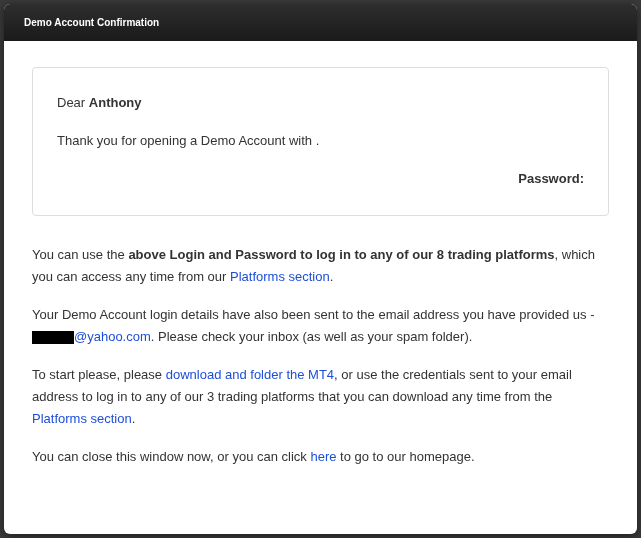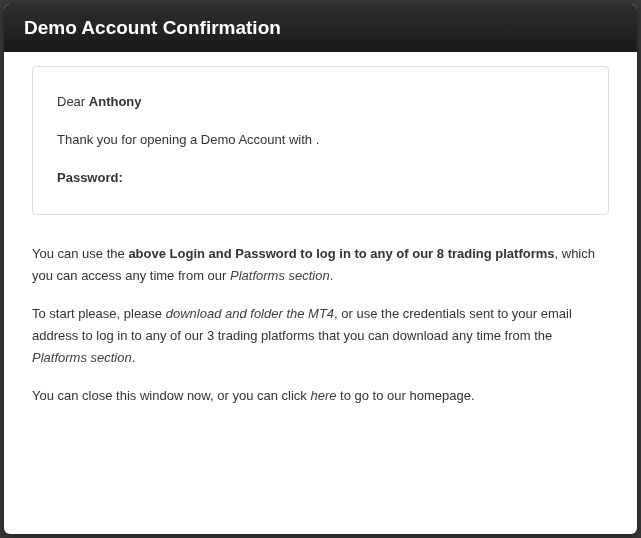--- a/index.html
+++ b/index.html
@@ -20,47 +20,46 @@
       box-shadow: 0 2px 10px rgba(0,0,0,0.5);
       height: 100%;
       display: flex;
       flex-direction: column;
     }
     .header {
       background: linear-gradient(to bottom, #2e2e2e, #1a1a1a);
       color: #fff;
       padding: 13px 20px;
       font-weight: bold;
-      font-size: 19px;
+      font-size: 10px;
     }
     .content {
-      padding: 14px 28px;
+      padding: 26px 28px;
       flex: 1;
       overflow: auto;
     }
     .login-box {
       border: 1px solid #ddd;
       border-radius: 4px;
       padding: 26px 24px 26px;
       margin-bottom: 28px;
     }
     .login-box p {
       margin-bottom: 20px;
       line-height: 1.4;
     }
-    .login-box p:last-child { margin-bottom: 0; }
+    .login-box p:last-child { margin-bottom: 0; text-align: right; }
     .body-text p {
       line-height: 1.7;
       margin-bottom: 16px;
     }
     a, .link {
-      color: #404040;
+      color: #1d4ed8;
       text-decoration: none;
       cursor: pointer;
-      font-style: italic;
     }
     .redacted {
       background: #000;
       color: #000;
       display: inline-block;
       width: 42px;
       height: 13px;
       vertical-align: text-bottom;
     }
     b { font-weight: bold; }
@@ -82,20 +81,23 @@
         <span>Thank you for opening a Demo Account with </span><span>.</span>
       </p>
       <p><b>Password:</b></p>
     </div>
 
     <div class="body-text">
       <p>
         <span>You can use the </span><b>above Login and Password to log in to any of our 8 trading platforms</b><span>, which you can access any time from our </span><a class="link">Platforms section</a><span>.</span>
       </p>
       <p>
+        <span>Your Demo Account login details have also been sent to the email address you have provided us - </span><span class="redacted"></span><span class="link">@yahoo.com</span><span>. Please check your inbox (as well as your spam folder).</span>
+      </p>
+      <p>
         <span>To start please, please </span><a class="link">download and folder the       MT4</a><span>, or use the credentials sent to your email address to log in to any of our 3 trading platforms that you can download any time from the </span><a class="link">Platforms section</a><span>.</span>
       </p>
       <p>
         <span>You can close this window now, or you can click </span><a class="link">here</a><span> to go to our homepage.</span>
       </p>
     </div>
 
   </div>
 </div>
 

